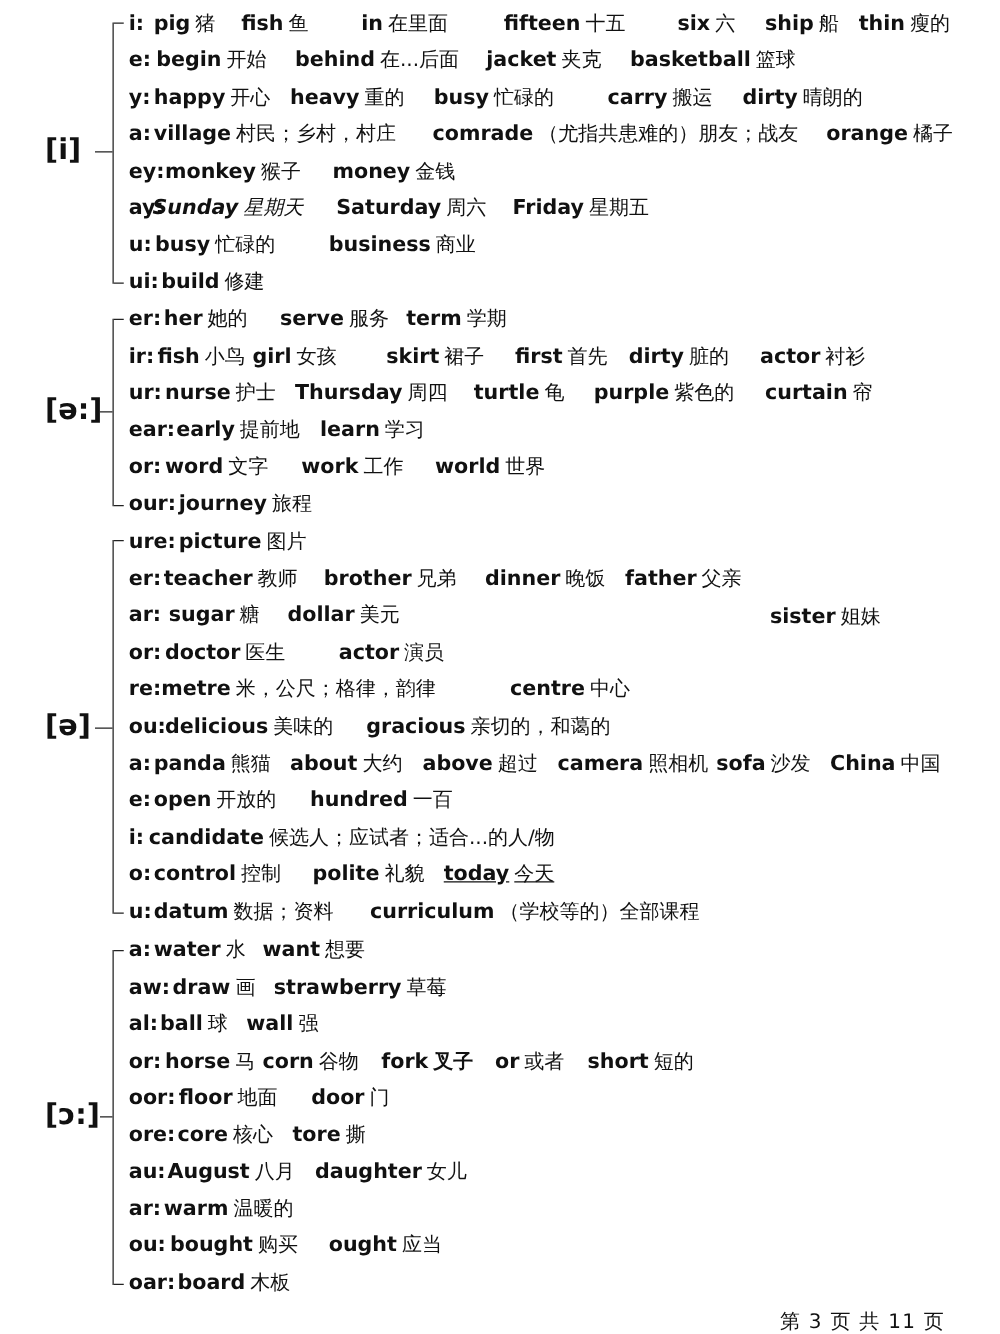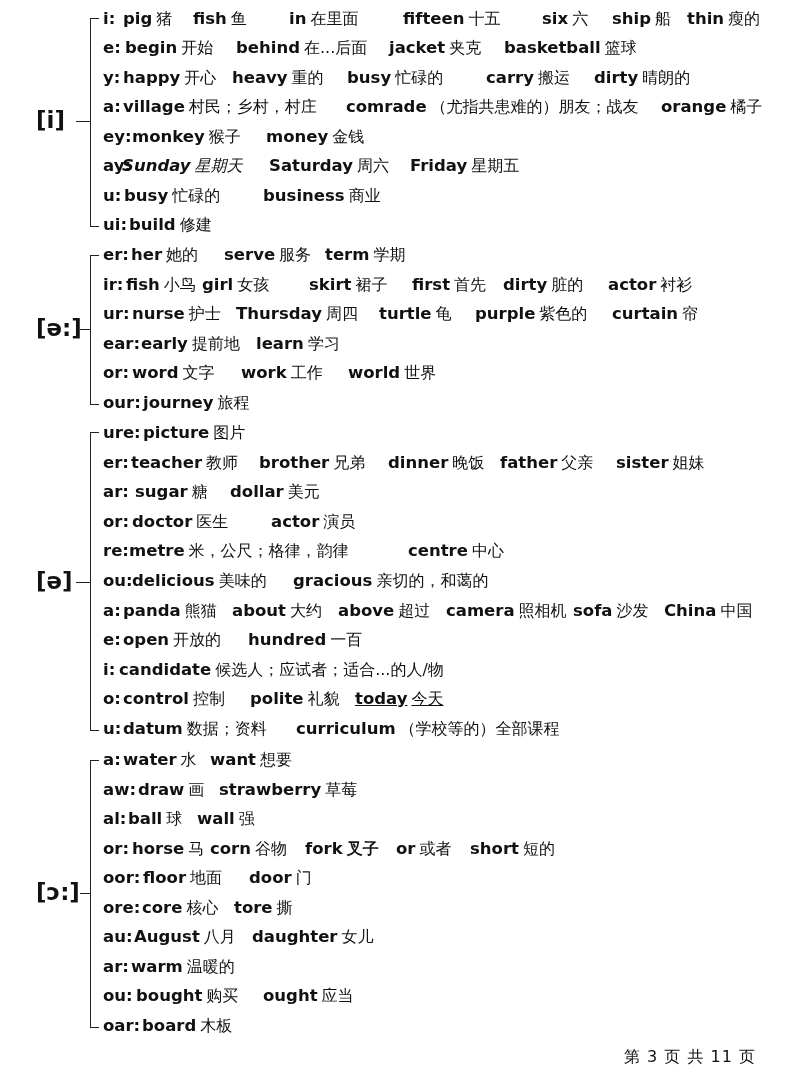--- a/index.html
+++ b/index.html
@@ -212,21 +212,21 @@
     <span class="pre">ure:</span>
     <span class="entry" style="left:40px;"><span class="w">picture</span><span class="m">图片</span></span>
   </div>
 
   <div class="row" style="top:448px;">
     <span class="pre">er:</span>
     <span class="entry" style="left:28px;"><span class="w">teacher</span><span class="m">教师</span></span>
     <span class="entry" style="left:156px;"><span class="w">brother</span><span class="m">兄弟</span></span>
     <span class="entry" style="left:285px;"><span class="w">dinner</span><span class="m">晚饭</span></span>
     <span class="entry" style="left:397px;"><span class="w">father</span><span class="m">父亲</span></span>
-    <span class="entry" style="left:513px;"><span class="w">sister</span><span class="m">姐妹</span></span>
+    <span class="entry" style="left:513px;margin-top:30px;"><span class="w">sister</span><span class="m">姐妹</span></span>
   </div>
 
   <div class="row" style="top:477px;">
     <span class="pre">ar:</span>
     <span class="entry" style="left:32px;"><span class="w">sugar</span><span class="m">糖</span></span>
     <span class="entry" style="left:127px;"><span class="w">dollar</span><span class="m">美元</span></span>
   </div>
 
   <div class="row" style="top:507px;">
     <span class="pre">or:</span>

